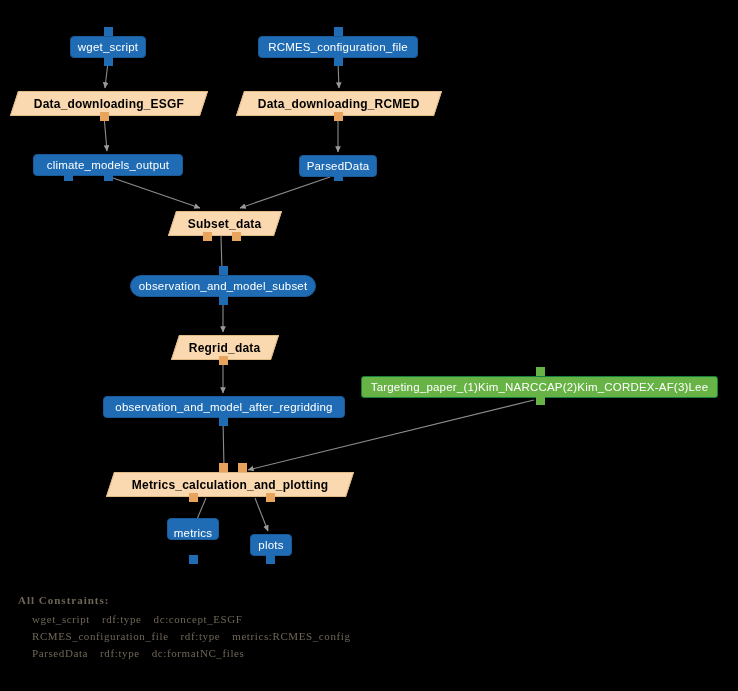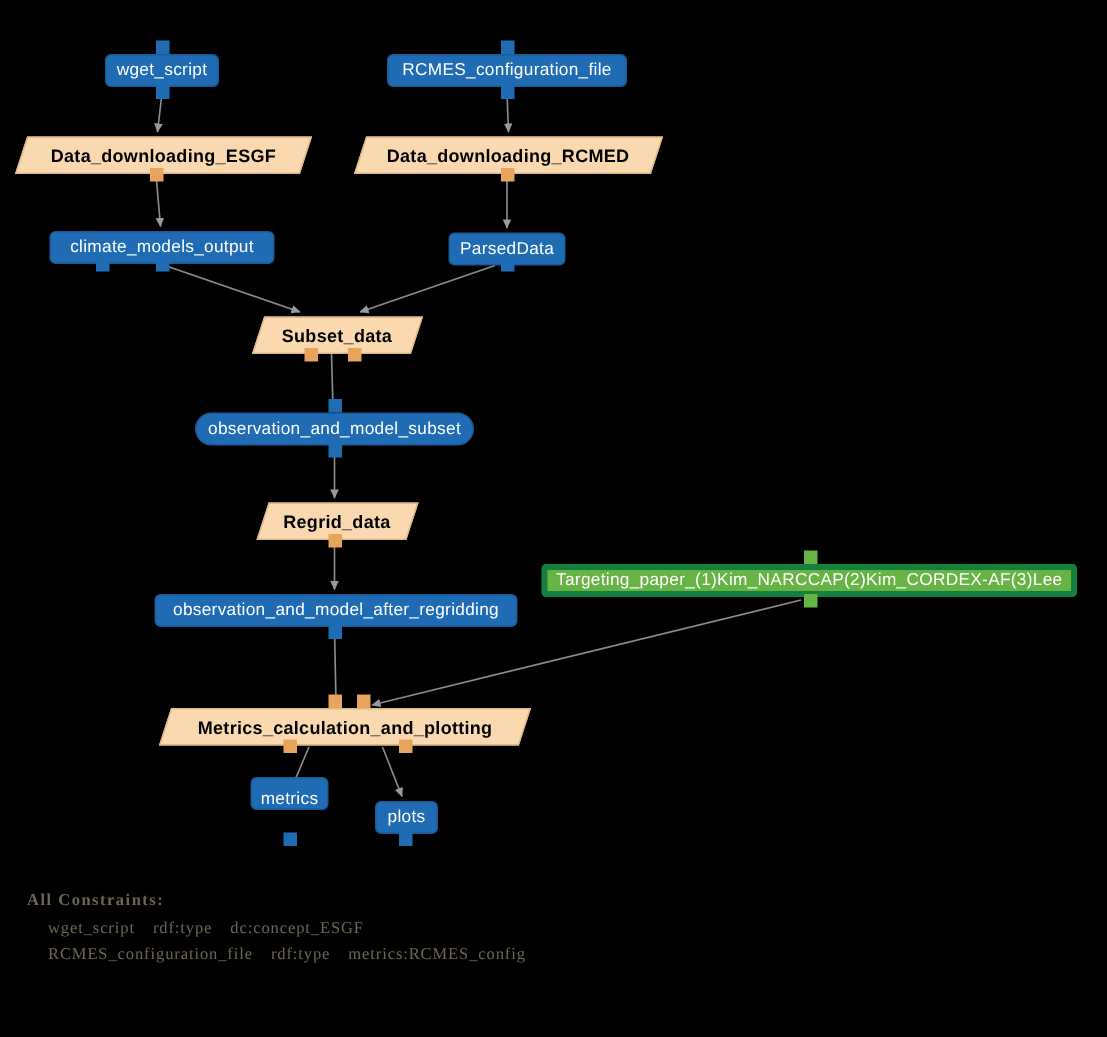--- a/index.html
+++ b/index.html
@@ -55,21 +55,21 @@
     font-weight: bold;
     font-size: 12px;
     transform: skewX(-18deg);
   }
   .proc-node > span {
     transform: skewX(18deg);
     display: block;
   }
   .note-node {
     background: #68b346;
-    border: 4px solid #15803d;
+    border: 1px solid #15803d;
     border-radius: 3px;
     color: #ffffff;
     height: 22px;
     padding: 0 6px;
     font-size: 11.5px;
   }
   .port {
     position: absolute;
     width: 9px;
     height: 9px;
@@ -202,15 +202,16 @@
       <div class="port proc" style="left: 266px; top: 493px;"></div>
       <div class="port " style="left: 189px; top: 555px;"></div>
       <div class="port " style="left: 266px; top: 555px;"></div>
     </div>
 
   <div class="constraints">
     <div class="title">All Constraints:</div>
     <div id="constraint-rows">
         <div class="row"><span>wget_script</span><span>rdf:type</span><span>dc:concept_ESGF</span></div>
         <div class="row"><span>RCMES_configuration_file</span><span>rdf:type</span><span>metrics:RCMES_config</span></div>
+        <div class="row"><span>ParsedData</span><span>rdf:type</span><span>dc:formatNC_files</span></div>
       </div>
   </div>
 </div>
 
 </body></html>

